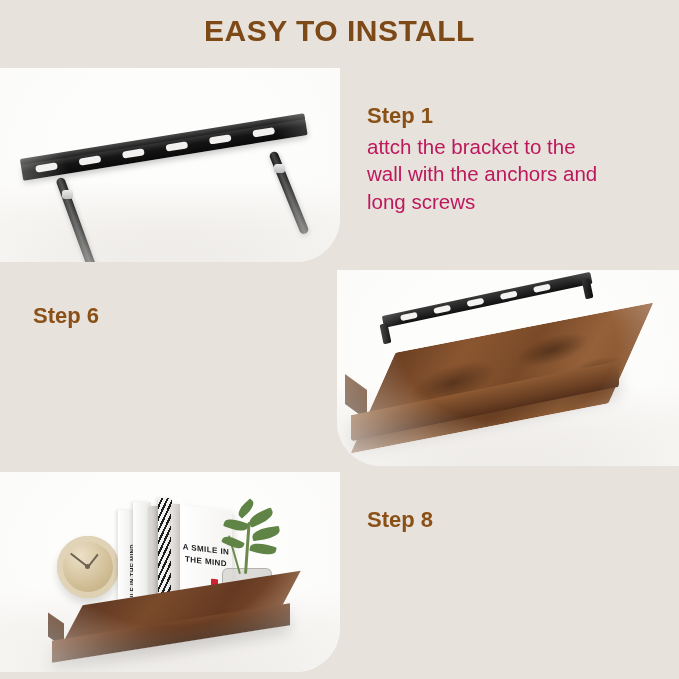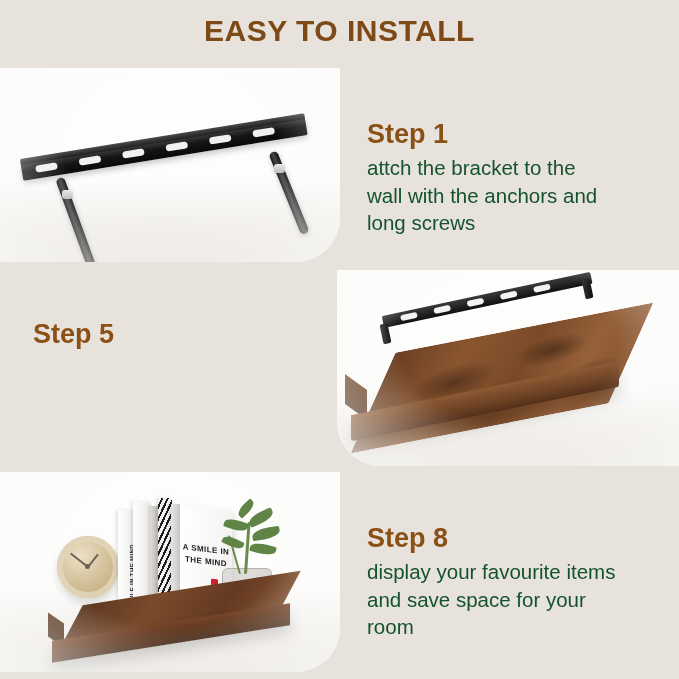--- a/index.html
+++ b/index.html
@@ -36,26 +36,26 @@
   
   .p1{left:0;top:68px;width:340px;height:194px;border-radius:0 0 44px 0;}
   
   .p2{left:337px;top:270px;width:342px;height:196px;border-radius:0 0 0 44px;}
   
   .p3{left:0;top:472px;width:340px;height:200px;border-radius:0 0 44px 0;}
 
   
   .txt{position:absolute;}
   .txt .step{
-    font-size:27px;font-weight:bold;color:#8a5016;
-    margin:16px 0 6px 0;line-height:1.05;
+    font-size:22px;font-weight:bold;color:#8a5016;
+    margin:0 0 6px 0;line-height:1.05;
     font-family:"Liberation Sans", sans-serif;
   }
   .txt .body{
-    font-size:20.5px;color:#14532d;line-height:1.33;
+    font-size:20.5px;color:#be185d;line-height:1.33;
     font-family:"Liberation Sans", sans-serif;
     white-space:pre-line;
   }
   .t1{left:367px;top:104px;width:300px;}
   .t2{left:33px;top:304px;width:290px;}
   .t3{left:367px;top:508px;width:302px;}
 
   
   .bracket-wrap{position:absolute;left:0;top:0;width:100%;height:100%;}
   .bar{
@@ -230,21 +230,21 @@
   </div>
 
   <div class="txt t1">
     <div class="step">Step 1</div>
     <div class="body">attch the bracket to the
 wall with the anchors and
 long screws</div>
   </div>
 
   <div class="txt t2">
-    <div class="step">Step 5</div>
+    <div class="step">Step 6</div>
   </div>
 
   <div class="photo p2">
     <div class="floorshade"></div>
     <div class="shelf-wrap">
       <div class="sbracket">
         <div class="sslot" style="left:18px"></div>
         <div class="sslot" style="left:52px"></div>
         <div class="sslot" style="left:86px"></div>
         <div class="sslot" style="left:120px"></div>
@@ -298,18 +298,15 @@
 
       <div class="s3-side"></div>
       <div class="s3-top"></div>
       <div class="s3-front"></div>
     </div>
     <div class="glow"></div>
   </div>
 
   <div class="txt t3">
     <div class="step">Step 8</div>
-    <div class="body">display your favourite items
-and save space for your
-room</div>
   </div>
 
 </div>
 
 </body></html>

